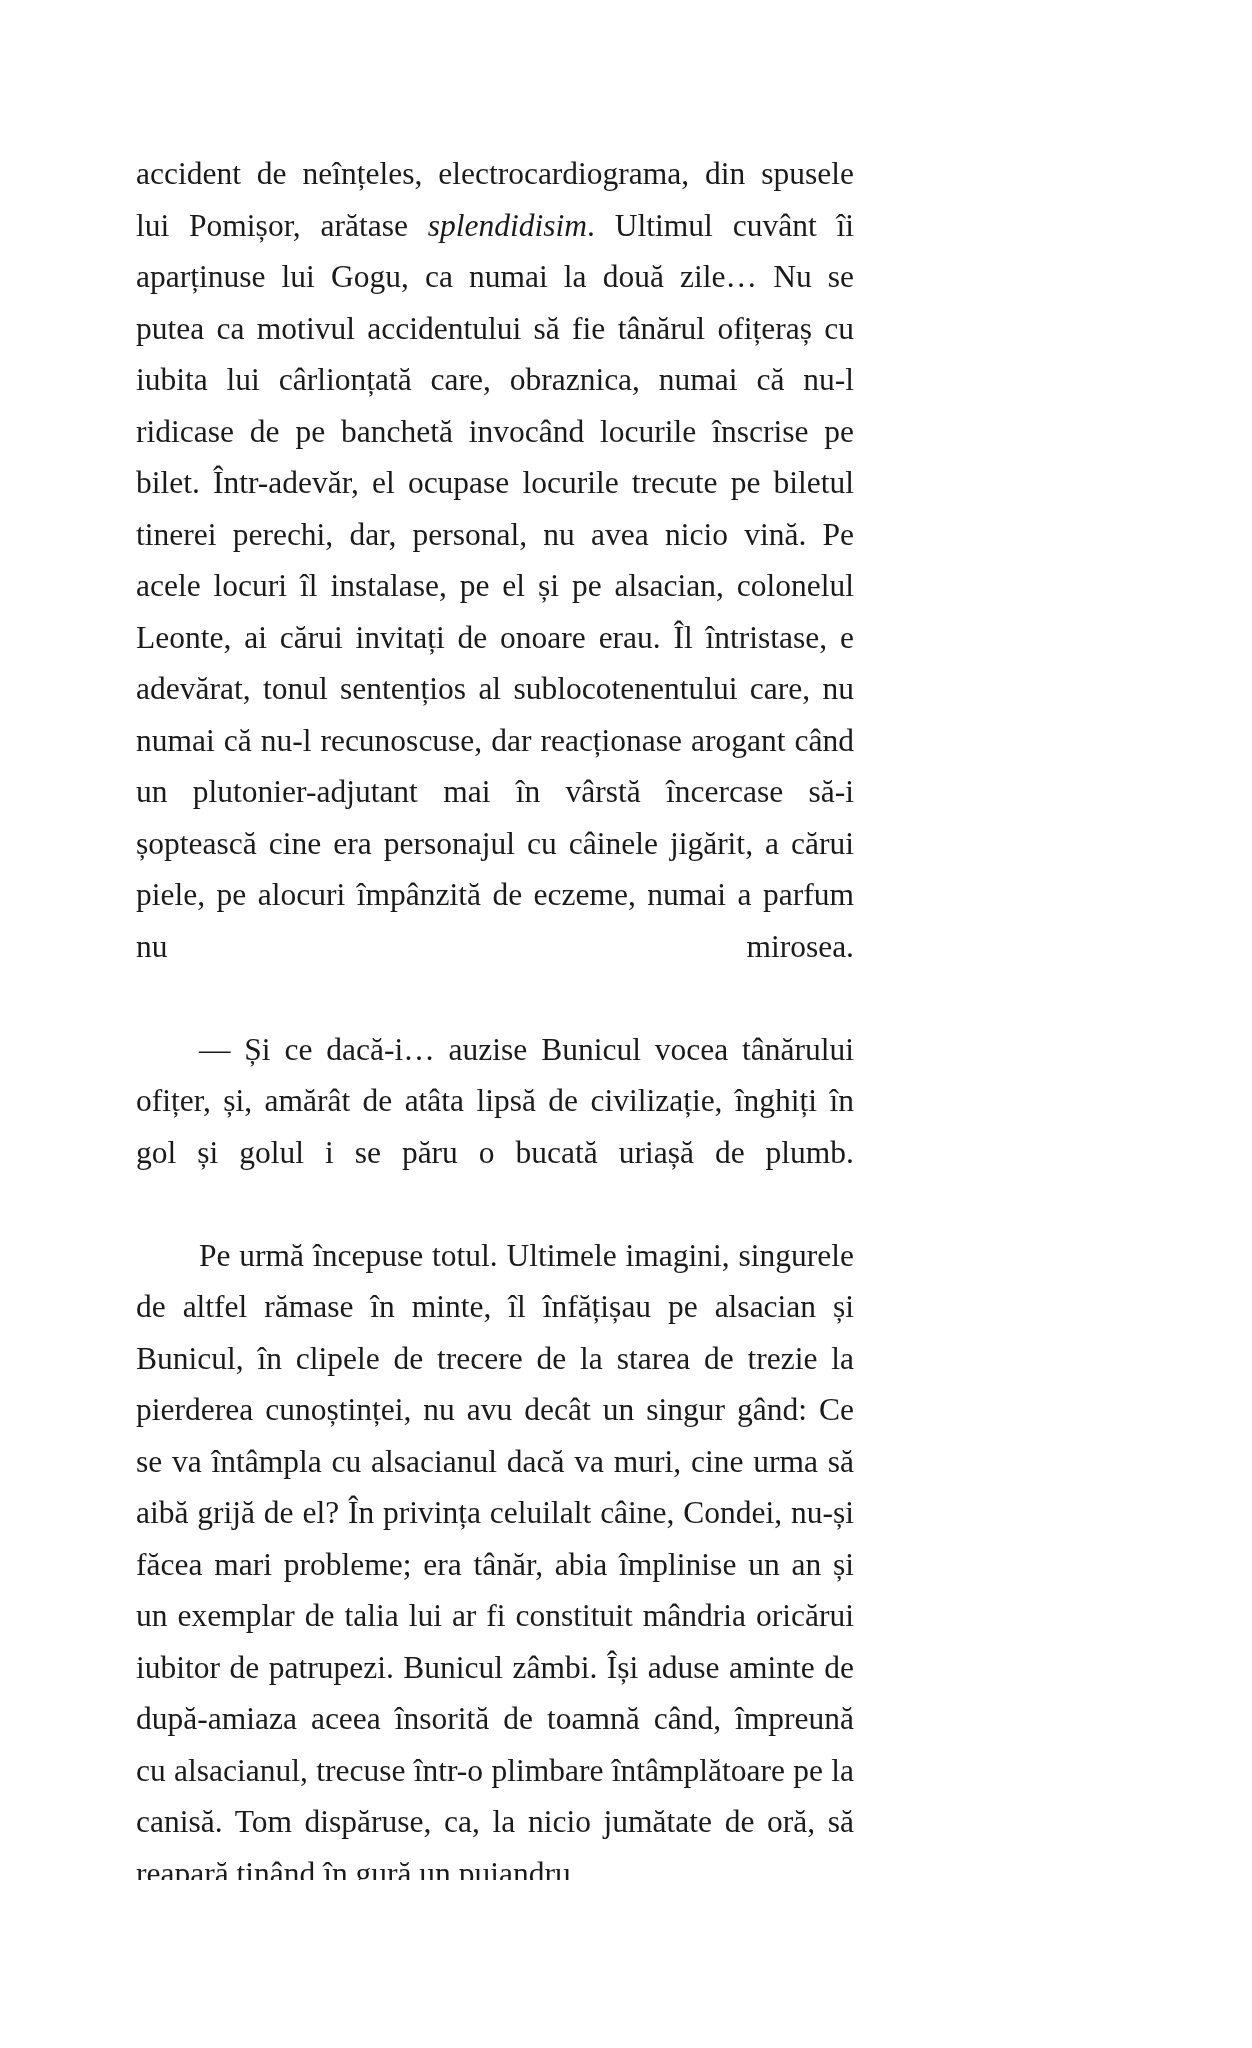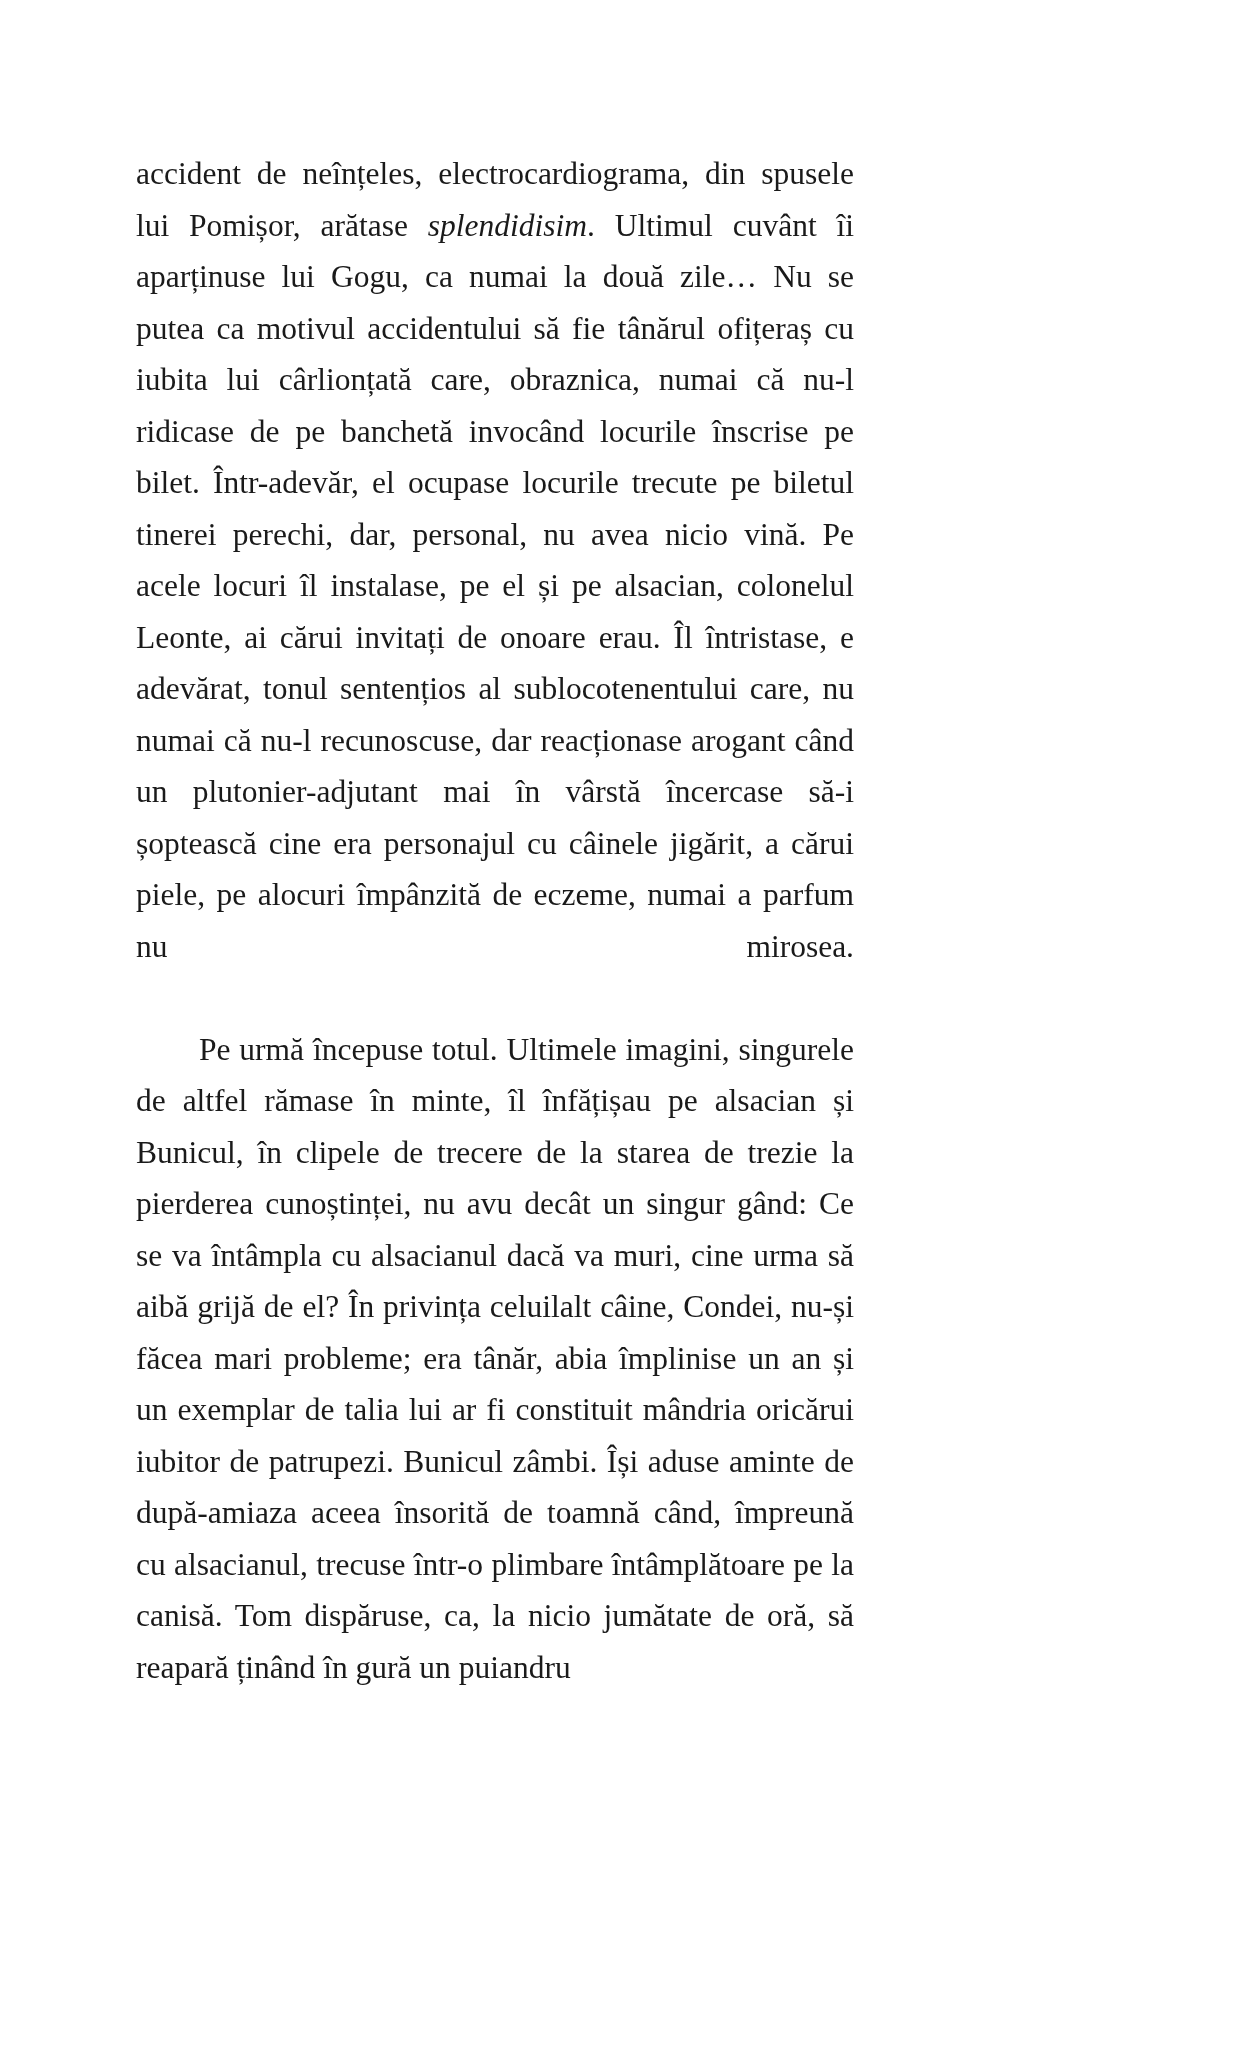--- a/index.html
+++ b/index.html
@@ -79,20 +79,21 @@
   }
 </style>
 </head>
 <body>
 
 <div class="page">
 
   <div class="textblock">
 
     <p class="just" id="p1"><span>accident de neînțeles, electrocardiograma, din spusele lui Pomișor, arătase </span><i>splendidisim</i><span>. Ultimul cuvânt îi aparținuse lui Gogu, ca numai la două zile… Nu se putea ca motivul accidentului să fie tânărul ofițeraș cu iubita lui cârlionțată care, obraznica, numai că nu-l ridicase de pe banchetă invocând locurile înscrise pe bilet. Într-adevăr, el ocupase locurile trecute pe biletul tinerei perechi, dar, personal, nu avea nicio vină. Pe acele locuri îl instalase, pe el și pe alsacian, colonelul Leonte, ai cărui invitați de onoare erau. Îl întristase, e adevărat, tonul sentențios al sublocotenentului care, nu numai că nu-l recunoscuse, dar reacționase arogant când un plutonier-adjutant mai în vârstă încercase să-i șoptească cine era personajul cu câinele jigărit, a cărui piele, pe alocuri împânzită de eczeme, numai a parfum nu mirosea.</span></p>
+    <p class="just indent" id="p2"><span>— Și ce dacă-i… auzise Bunicul vocea tânărului ofițer, și, amărât de atâta lipsă de civilizație, înghiți în gol și golul i se păru o bucată uriașă de plumb.</span></p>
     <p class="just indent last" id="p3"><span>Pe urmă începuse totul. Ultimele imagini, singurele de altfel rămase în minte, îl înfățișau pe alsacian și Bunicul, în clipele de trecere de la starea de trezie la pierderea cunoștinței, nu avu decât un singur gând: Ce se va întâmpla cu alsacianul dacă va muri, cine urma să aibă grijă de el? În privința celuilalt câine, Condei, nu-și făcea mari probleme; era tânăr, abia împlinise un an și un exemplar de talia lui ar fi constituit mândria oricărui iubitor de patrupezi. Bunicul zâmbi. Își aduse aminte de după-amiaza aceea însorită de toamnă când, împreună cu alsacianul, trecuse într-o plimbare întâmplătoare pe la canisă. Tom dispăruse, ca, la nicio jumătate de oră, să reapară ținând în gură un puiandru</span></p>
 
   </div>
 
   <div class="footer">
     <span class="footer-title">APA CARE TACE</span>
     <span class="footer-pageno">7</span>
   </div>
 
 </div>

